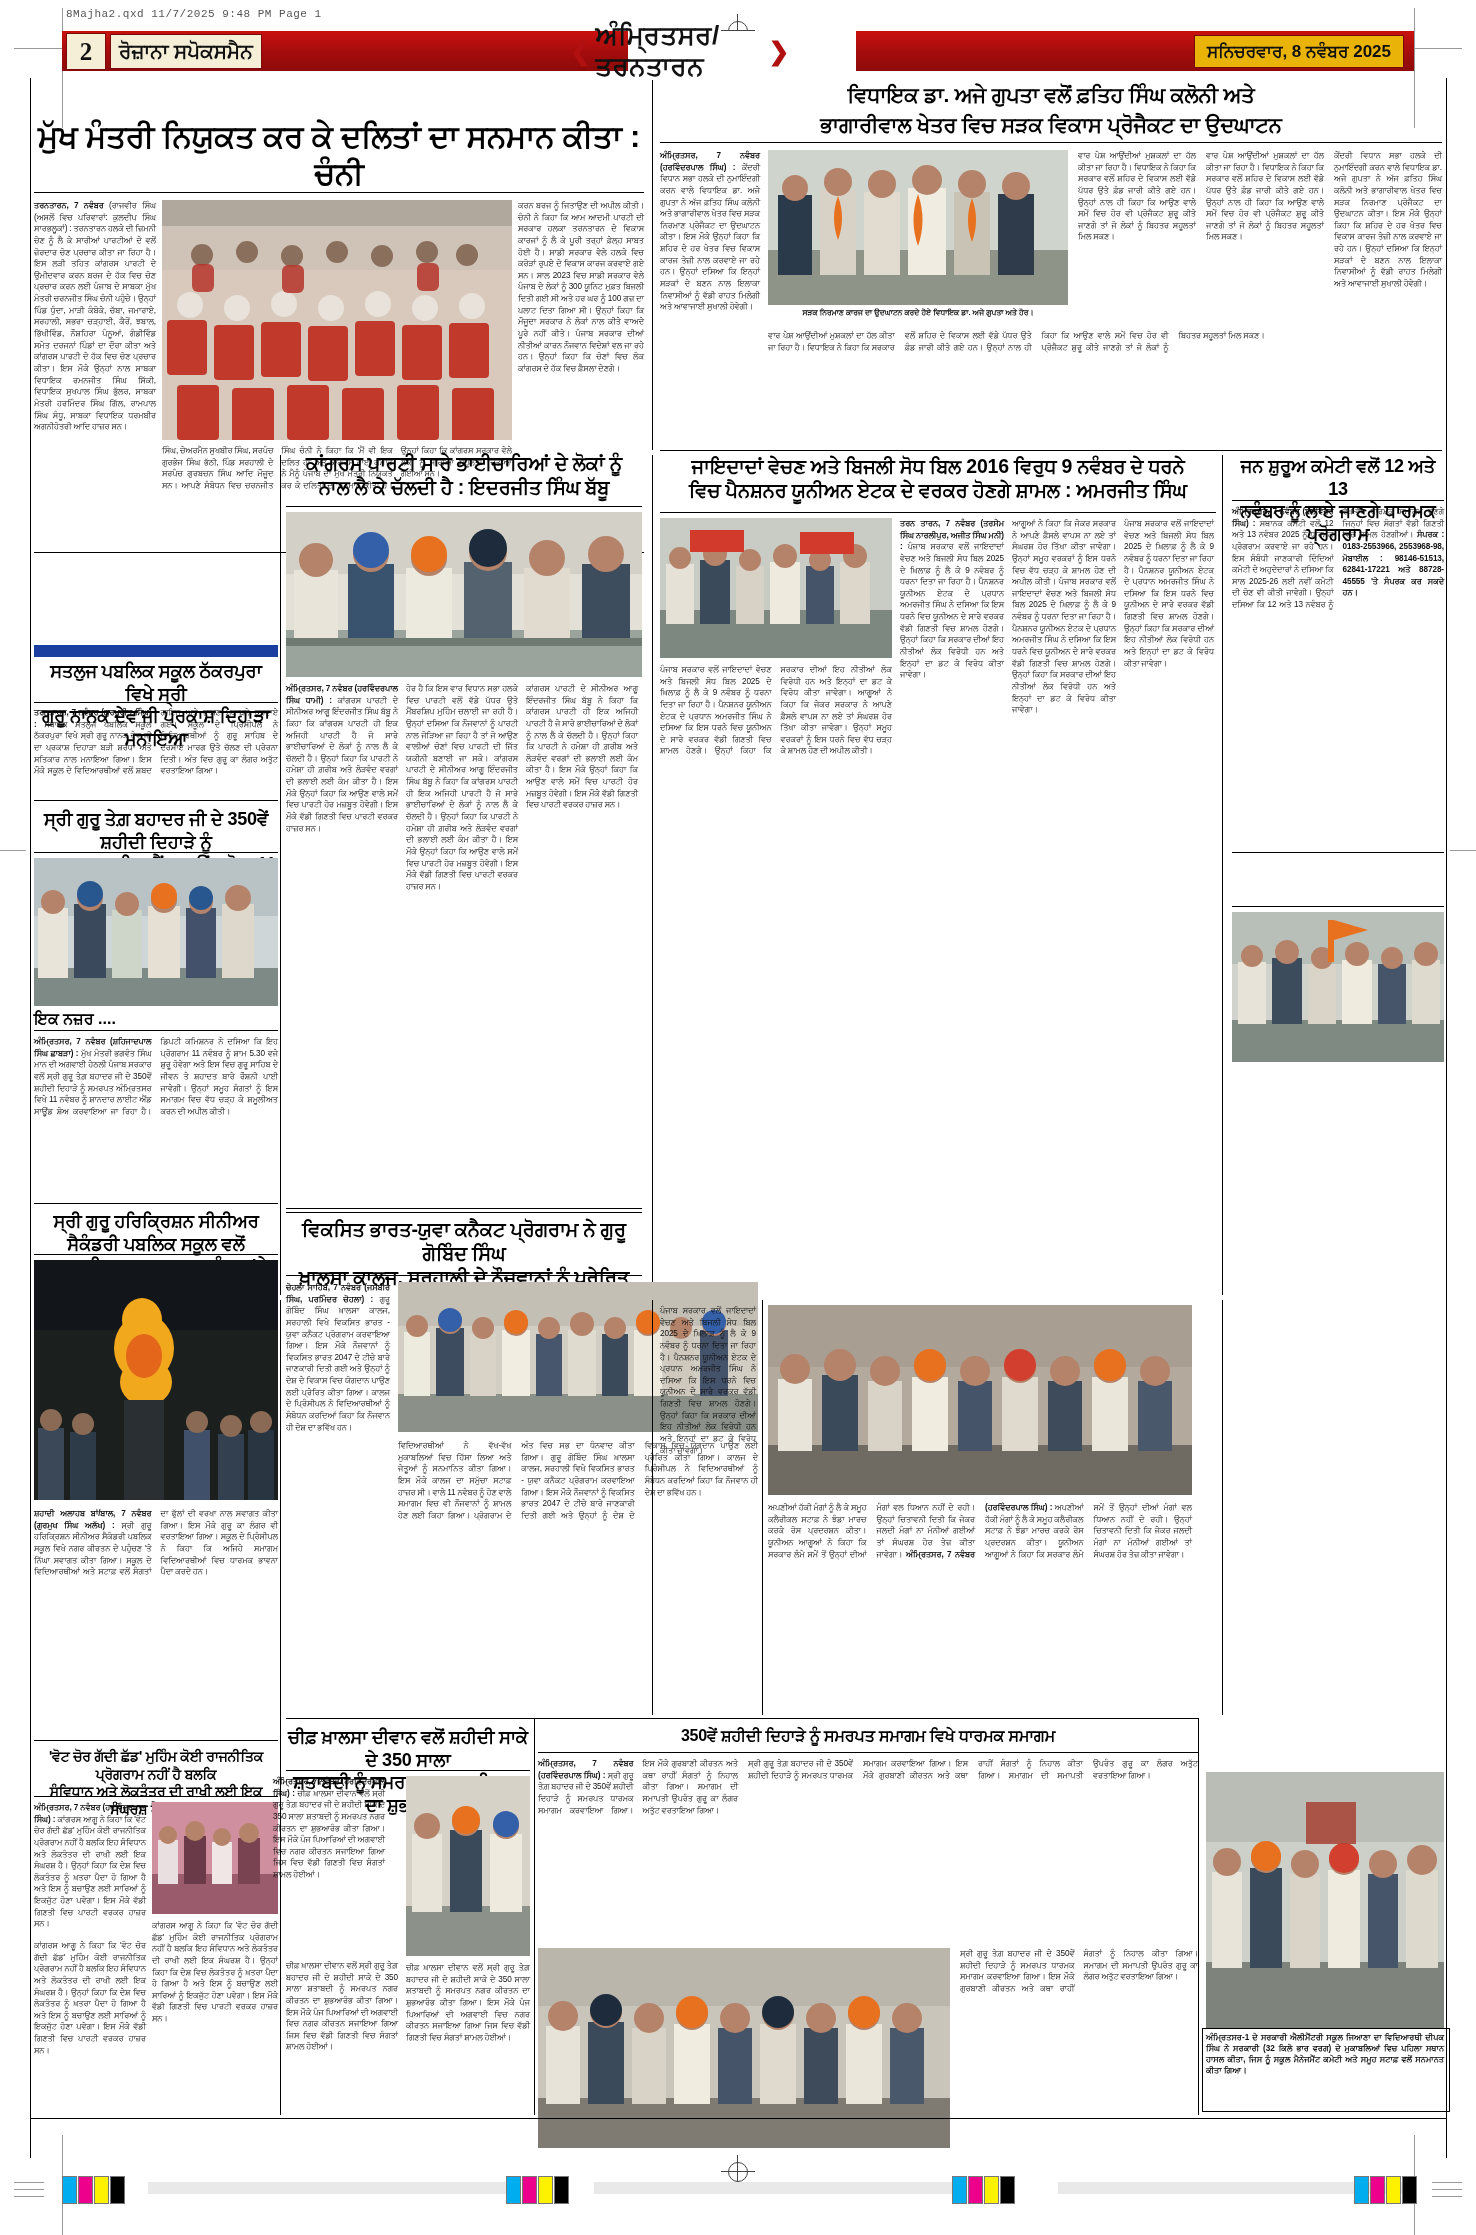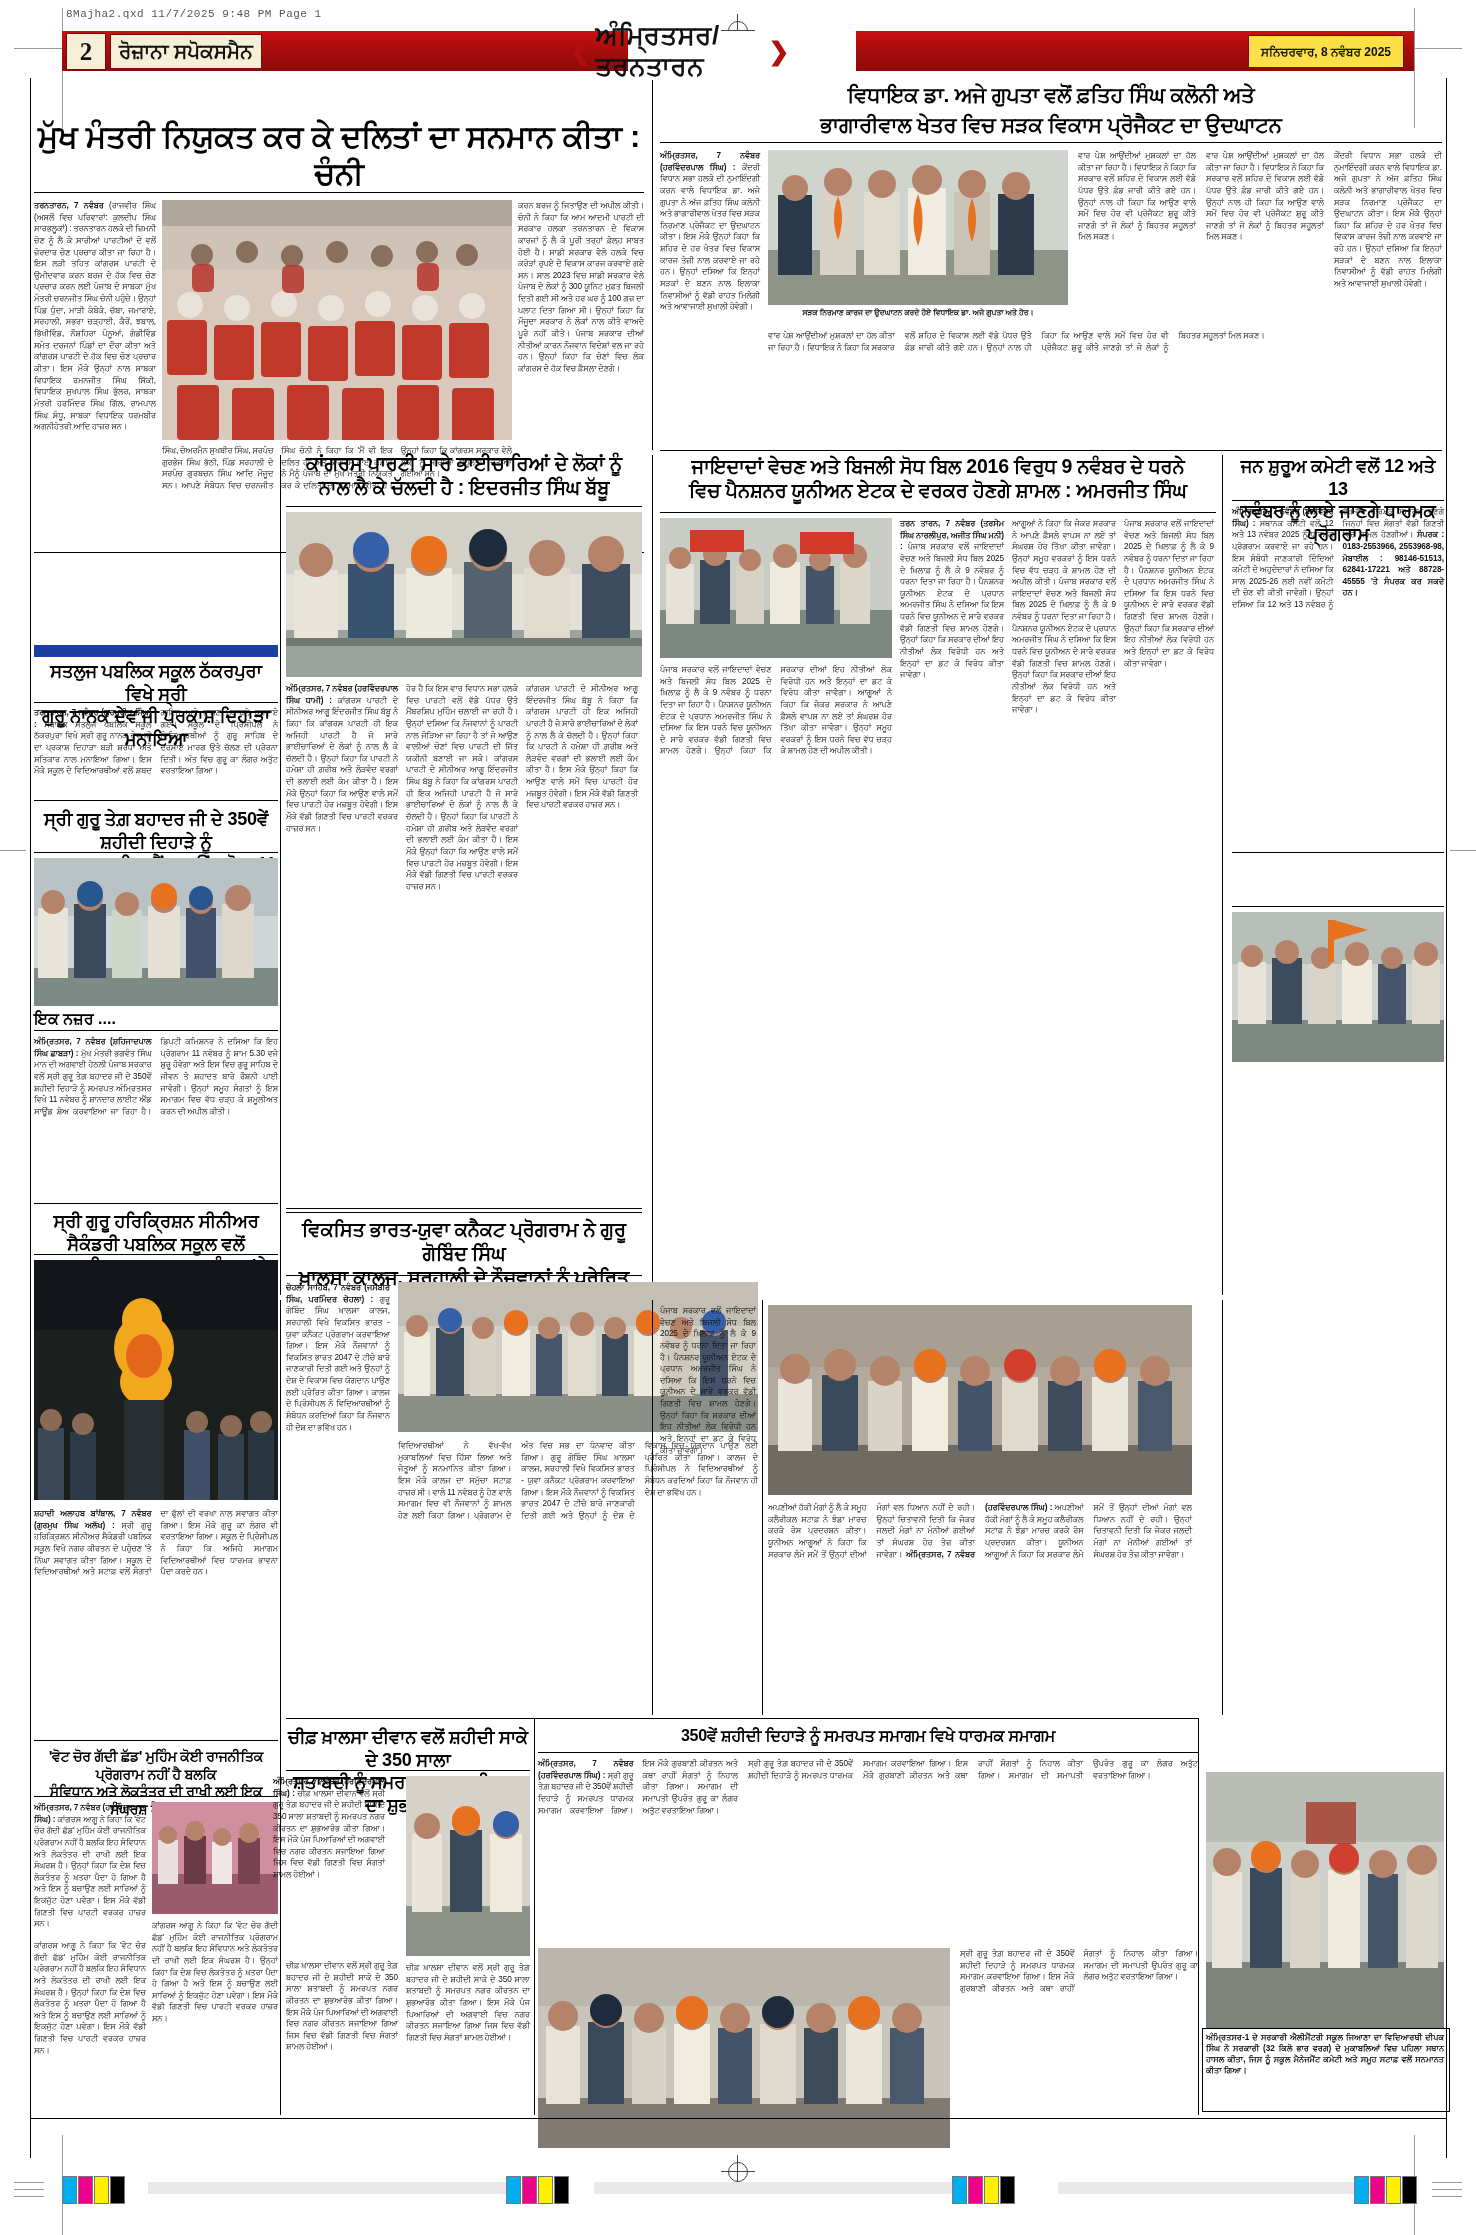--- a/index.html
+++ b/index.html
@@ -21,22 +21,22 @@
   .masthead{position:absolute;left:62px;top:31px;width:1352px;height:40px;background:#c10f0f;
             background:linear-gradient(180deg,#c8110f 0%,#a40c0c 55%,#8d0a0a 100%);}
   .mast-white{position:absolute;left:566px;top:0;width:228px;height:40px;background:#fff;}
   .page-num{position:absolute;left:66px;top:33px;width:38px;height:35px;background:#f5efd8;border:1.5px solid #7a0a0a;
             display:flex;align-items:center;justify-content:center;font-weight:bold;font-size:25px;color:#111;font-family:"Liberation Serif",serif;}
   .paper-name{position:absolute;left:110px;top:34px;height:33px;background:#f5efd8;border:1.5px solid #7a0a0a;padding:0 8px;
             display:flex;align-items:center;font-weight:bold;font-size:20px;color:#111;white-space:nowrap;}
   .mast-city{position:absolute;left:566px;top:31px;width:228px;height:40px;display:flex;align-items:center;justify-content:center;
             font-weight:bold;font-size:26px;color:#111;letter-spacing:.5px;}
   .mast-city .arrow{color:#b01010;font-size:25px;padding:0 4px;}
-  .mast-date{position:absolute;right:72px;top:35px;height:31px;background:#fde047;border:1.5px solid #7a0a0a;padding:0 12px;
-            display:flex;align-items:center;font-weight:bold;font-size:12px;color:#111;white-space:nowrap;}
+  .mast-date{position:absolute;right:72px;top:35px;height:31px;background:#eab308;border:1.5px solid #7a0a0a;padding:0 12px;
+            display:flex;align-items:center;font-weight:bold;font-size:17px;color:#111;white-space:nowrap;}
 
   
   .hl{font-weight:bold;color:#000;line-height:1.18;letter-spacing:-.2px;}
   .lead-hl{font-size:31px;text-align:center;}
   .sub-hl{font-size:19px;text-align:center;font-style:italic;font-weight:bold;}
   .sec-hl{font-size:19px;text-align:center;font-weight:bold;line-height:1.22;}
   .sec-hl-sm{font-size:18px;text-align:center;font-weight:bold;line-height:1.25;}
   .body-col{font-size:8.2px;line-height:1.42;text-align:justify;color:#111;
             text-align-last:left;word-spacing:-.3px;letter-spacing:-.1px;}
   .byline{font-weight:bold;}

